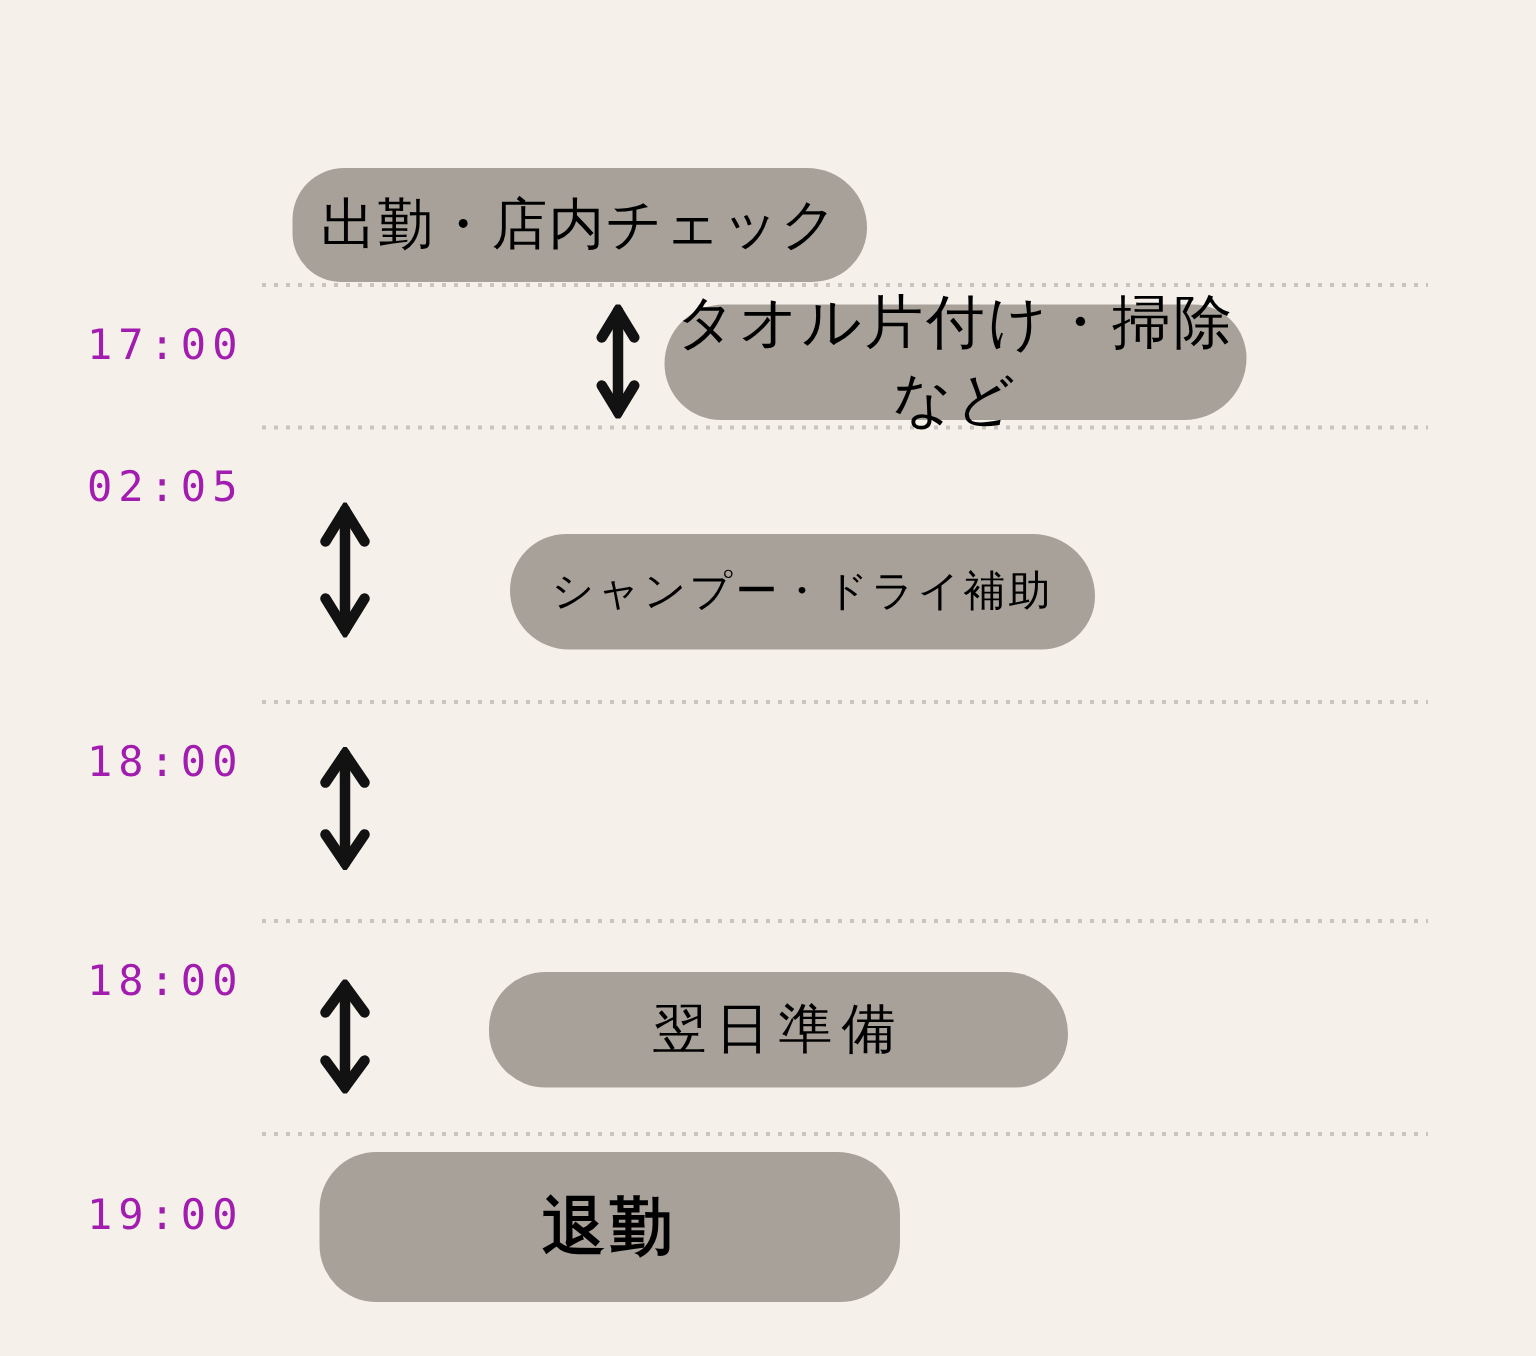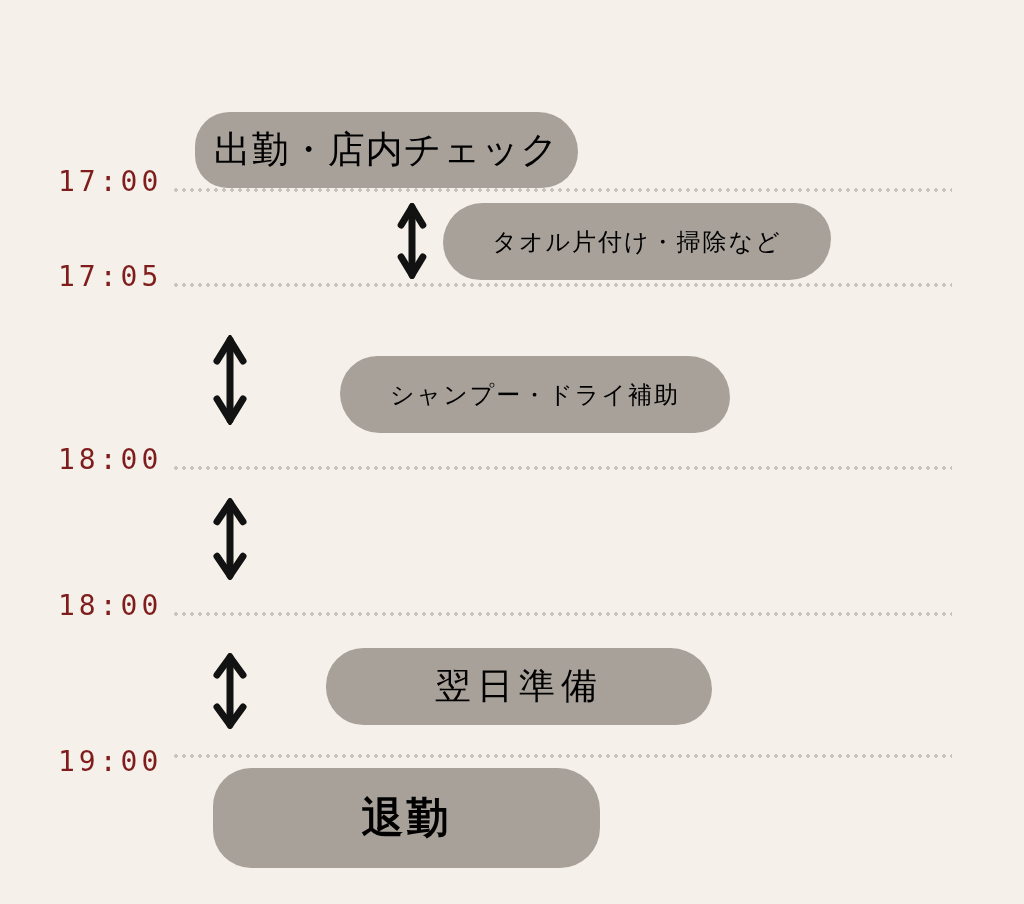--- a/index.html
+++ b/index.html
@@ -15,23 +15,24 @@
     overflow: hidden;
   }
 
   
   .time-label {
     position: absolute;
     left: 58px;
     font-family: "DejaVu Sans Mono", "Liberation Mono", monospace;
     font-size: 28px;
     letter-spacing: 4px;
-    color: #7f1d1d;
+    color: #a21caf;
     line-height: 1;
     white-space: nowrap;
+    margin-top: 48px;
   }
   .tl1 { top: 168px; }
   .tl2 { top: 263px; }
   .tl3 { top: 446px; }
   .tl4 { top: 592px; }
   .tl5 { top: 748px; }
 
   
   .dotline {
     position: absolute;
@@ -56,22 +57,22 @@
     color: #000000;
     display: flex;
     align-items: center;
     justify-content: center;
     text-align: center;
     border-radius: 40px;
     white-space: pre-line;
     line-height: 1.3;
   }
   .p1 { left: 195px; top: 112px; width: 383px; height: 76px; font-size: 37px; letter-spacing: 1px; border-radius: 38px 44px 40px 36px; }
-  .p2 { left: 443px; top: 203px; width: 388px; height: 77px; font-size: 24px; letter-spacing: 2px; border-radius: 40px 36px 42px 38px; }
-  .p3 { left: 340px; top: 356px; width: 390px; height: 77px; font-size: 24px; letter-spacing: 2px; border-radius: 38px 42px 36px 40px; }
+  .p2 { left: 443px; top: 203px; width: 388px; height: 77px; font-size: 39px; letter-spacing: 2px; border-radius: 40px 36px 42px 38px; }
+  .p3 { left: 340px; top: 356px; width: 390px; height: 77px; font-size: 28px; letter-spacing: 2px; border-radius: 38px 42px 36px 40px; }
   .p4 { left: 343px; top: 498px; width: 382px; height: 84px; font-size: 30px; letter-spacing: 4px; border-radius: 42px; }
   .p5 { left: 326px; top: 648px; width: 386px; height: 77px; font-size: 36px; letter-spacing: 6px; border-radius: 40px 44px 38px 40px; }
   .p6 { left: 213px; top: 768px; width: 387px; height: 100px; font-size: 42px; letter-spacing: 3px; border-radius: 38px 42px 40px 38px; font-weight: bold; }
 
   
   .dbl-arrow { position: absolute; }
   .a1 { left: 397px; top: 203px; width: 30px; height: 76px; }
   .a2 { left: 212px; top: 335px; width: 36px; height: 90px; }
   .a3 { left: 212px; top: 498px; width: 36px; height: 82px; }
   .a4 { left: 212px; top: 653px; width: 36px; height: 76px; }
@@ -84,21 +85,21 @@
     stroke-linejoin: miter;
     vector-effect: non-scaling-stroke;
   }
 </style>
 </head>
 <body>
 
 <div class="canvas">
 
   <span class="time-label tl1">17:00</span>
-  <span class="time-label tl2">17:05</span>
+  <span class="time-label tl2">02:05</span>
   <span class="time-label tl3">18:00</span>
   <span class="time-label tl4">18:00</span>
   <span class="time-label tl5">19:00</span>
 
   <div class="dotline dl1"></div>
   <div class="dotline dl2"></div>
   <div class="dotline dl3"></div>
   <div class="dotline dl4"></div>
   <div class="dotline dl5"></div>
 

